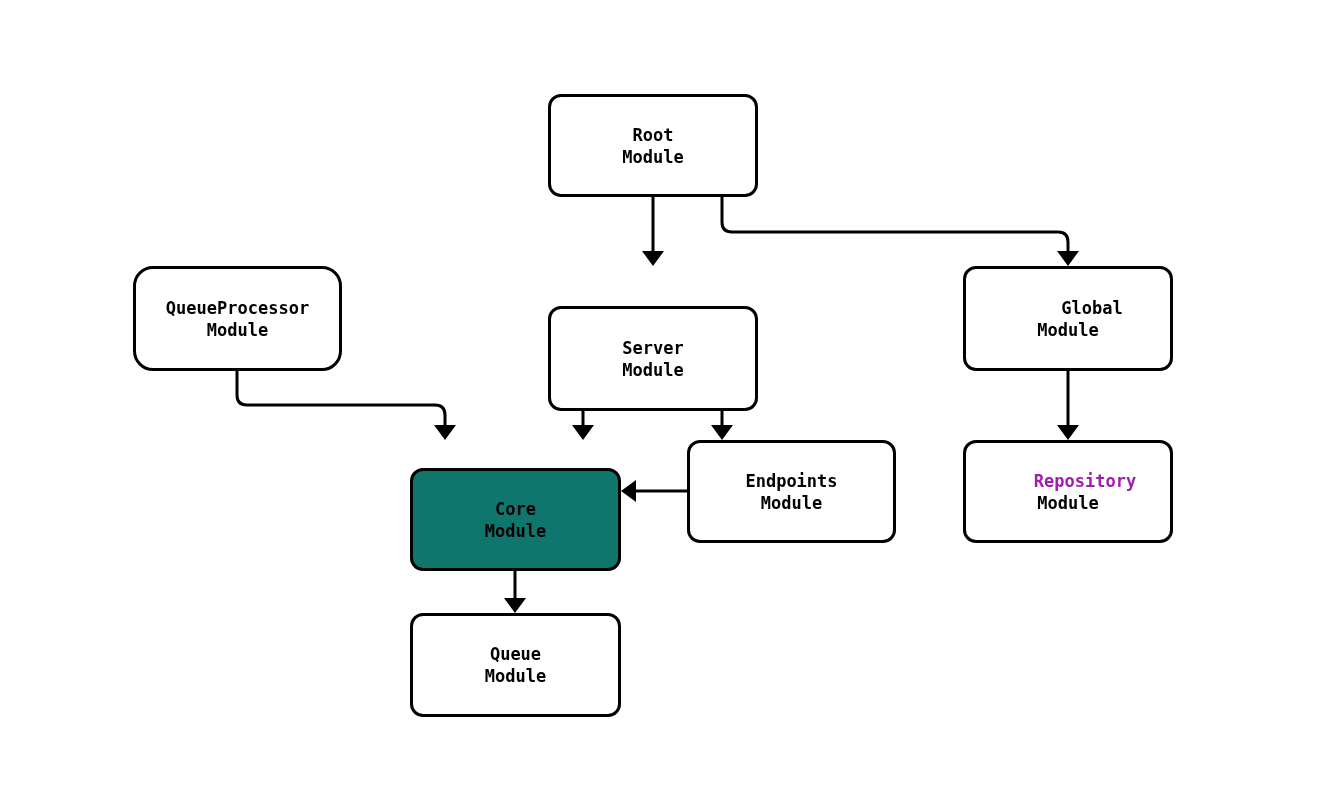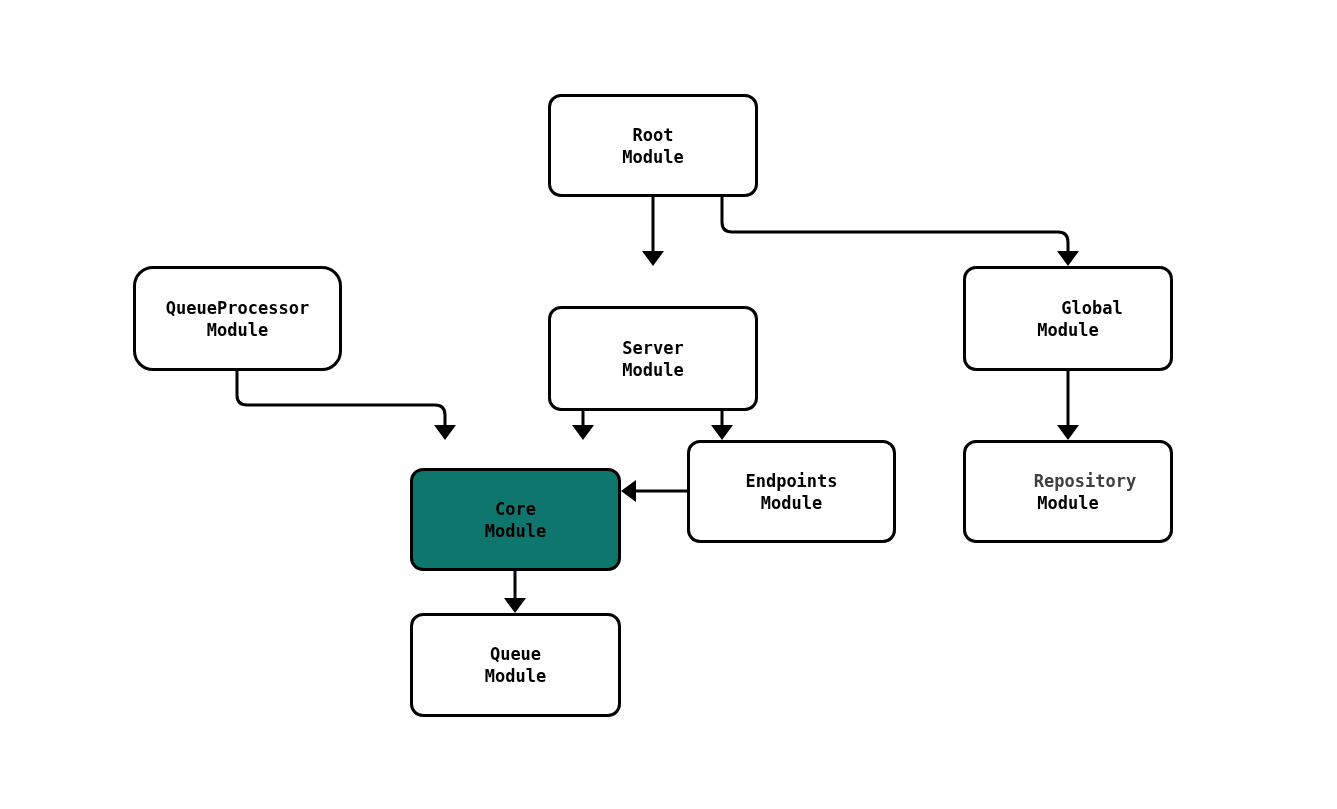--- a/index.html
+++ b/index.html
@@ -103,21 +103,21 @@
       </div>
       <div class="node" style="left: 410px; top: 440px; width: 211px; height: 103px; border-color: rgb(0, 0, 0); background: #0f766e; margin-top: 28px;">
         <div class="node-line" style="color: rgb(0, 0, 0);">Core</div>
         <div class="node-line" style="color: rgb(0, 0, 0);">Module</div>
       </div>
       <div class="node" style="left: 687px; top: 440px; width: 209px; height: 103px; border-color: rgb(0, 0, 0); background: rgb(255, 255, 255);">
         <div class="node-line" style="color: rgb(0, 0, 0);">Endpoints</div>
         <div class="node-line" style="color: rgb(0, 0, 0);">Module</div>
       </div>
       <div class="node" style="left: 963px; top: 440px; width: 210px; height: 103px; border-color: rgb(0, 0, 0); background: rgb(255, 255, 255);">
-        <div class="node-line" style="color: #404040; padding-left: 34px;">Repository</div>
+        <div class="node-line" style="color: #a21caf; padding-left: 34px;">Repository</div>
         <div class="node-line" style="color: rgb(0, 0, 0);">Module</div>
       </div>
       <div class="node" style="left: 410px; top: 613px; width: 211px; height: 104px; border-color: rgb(0, 0, 0); background: rgb(255, 255, 255); text-align: right;">
         <div class="node-line" style="color: rgb(0, 0, 0);">Queue</div>
         <div class="node-line" style="color: rgb(0, 0, 0);">Module</div>
       </div>
     </div>
 
 </div>
 

